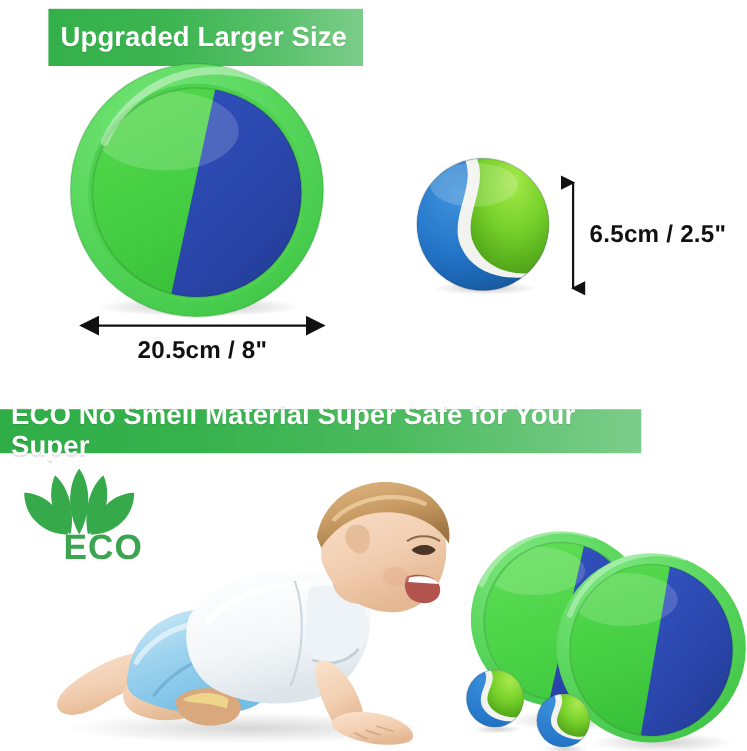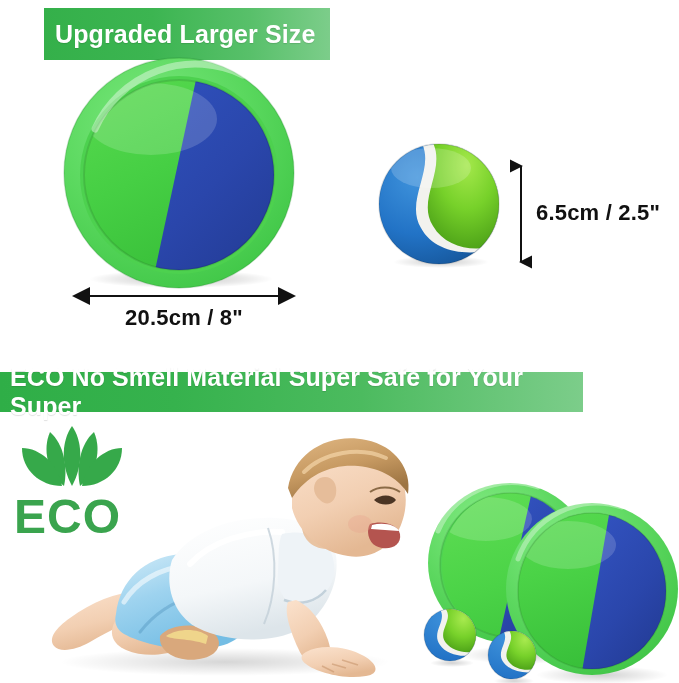--- a/index.html
+++ b/index.html
@@ -117,24 +117,24 @@
   #eco-leaves {
     position: absolute;
     left: 0;
     top: 0;
     width: 116px;
     height: 68px;
   }
   #eco-word {
     position: absolute;
     left: 0;
-    top: 70px;
+    top: 50px;
     width: 116px;
-    text-align: left;
-    font-size: 48px;
+    text-align: right;
+    font-size: 32px;
     font-weight: bold;
     color: #3aa44e;
     letter-spacing: 1px;
     line-height: 46px;
   }
 
   
   #baby-photo {
     position: absolute;
     left: 20px;

